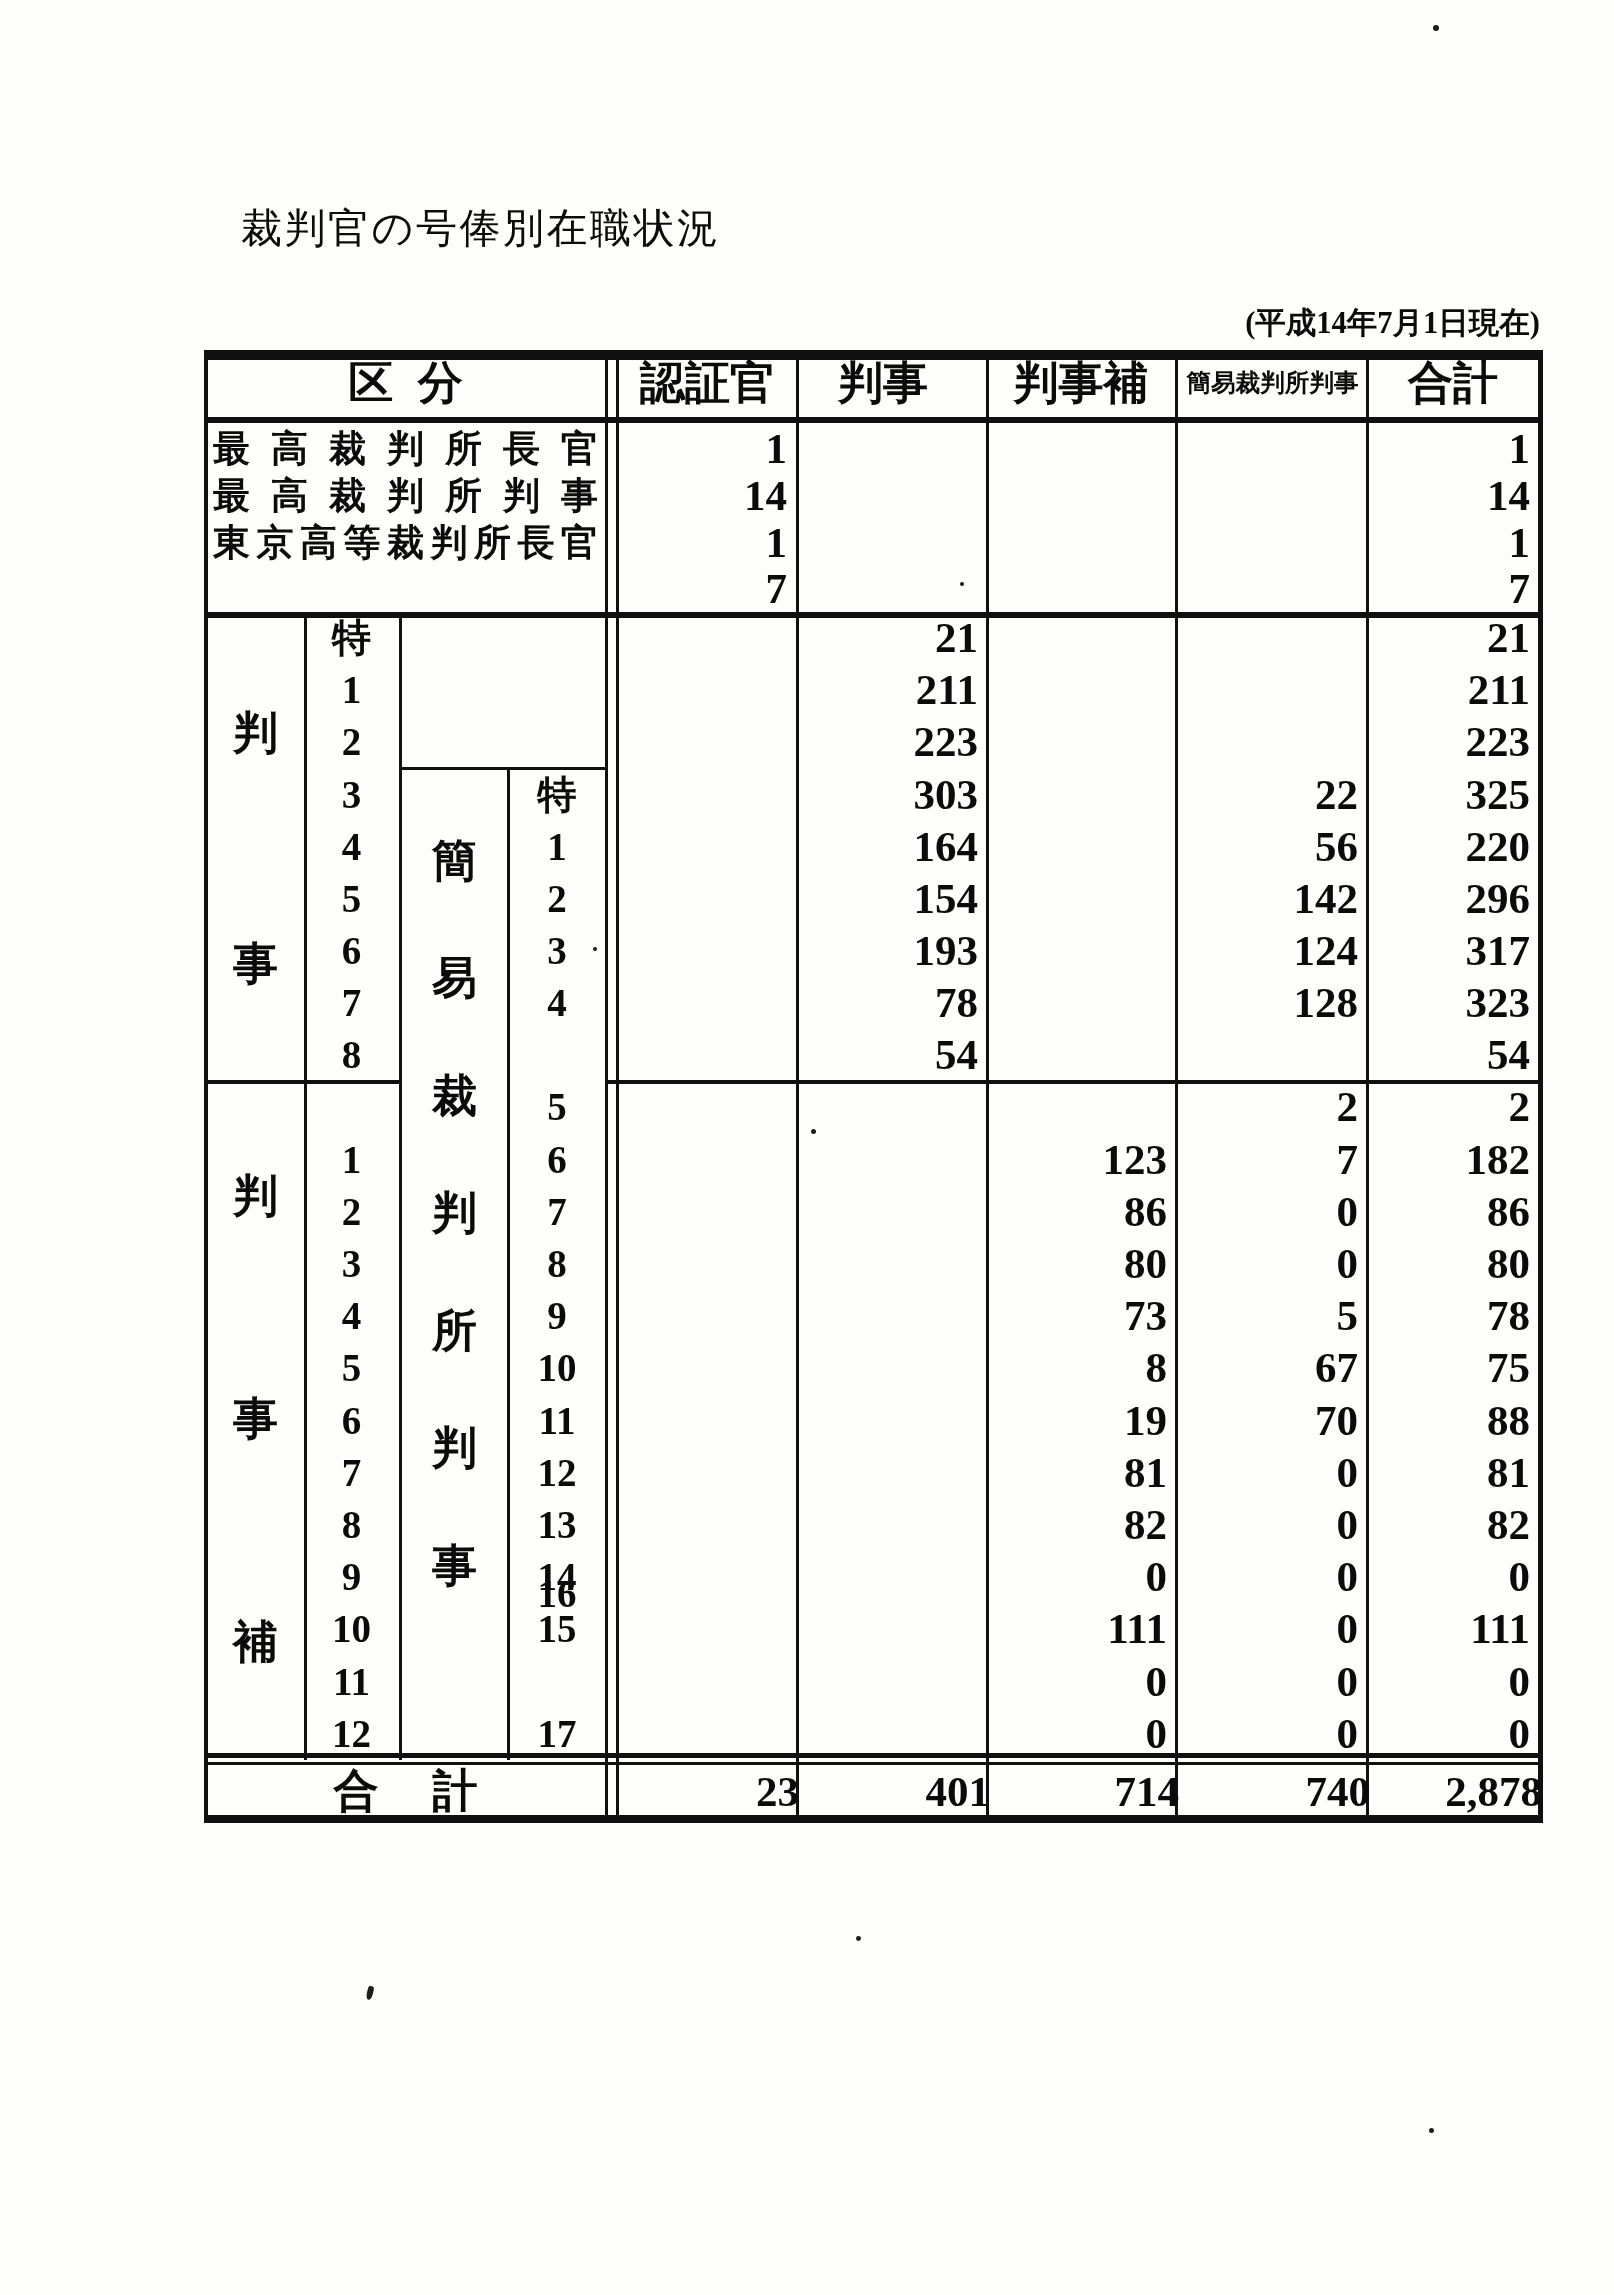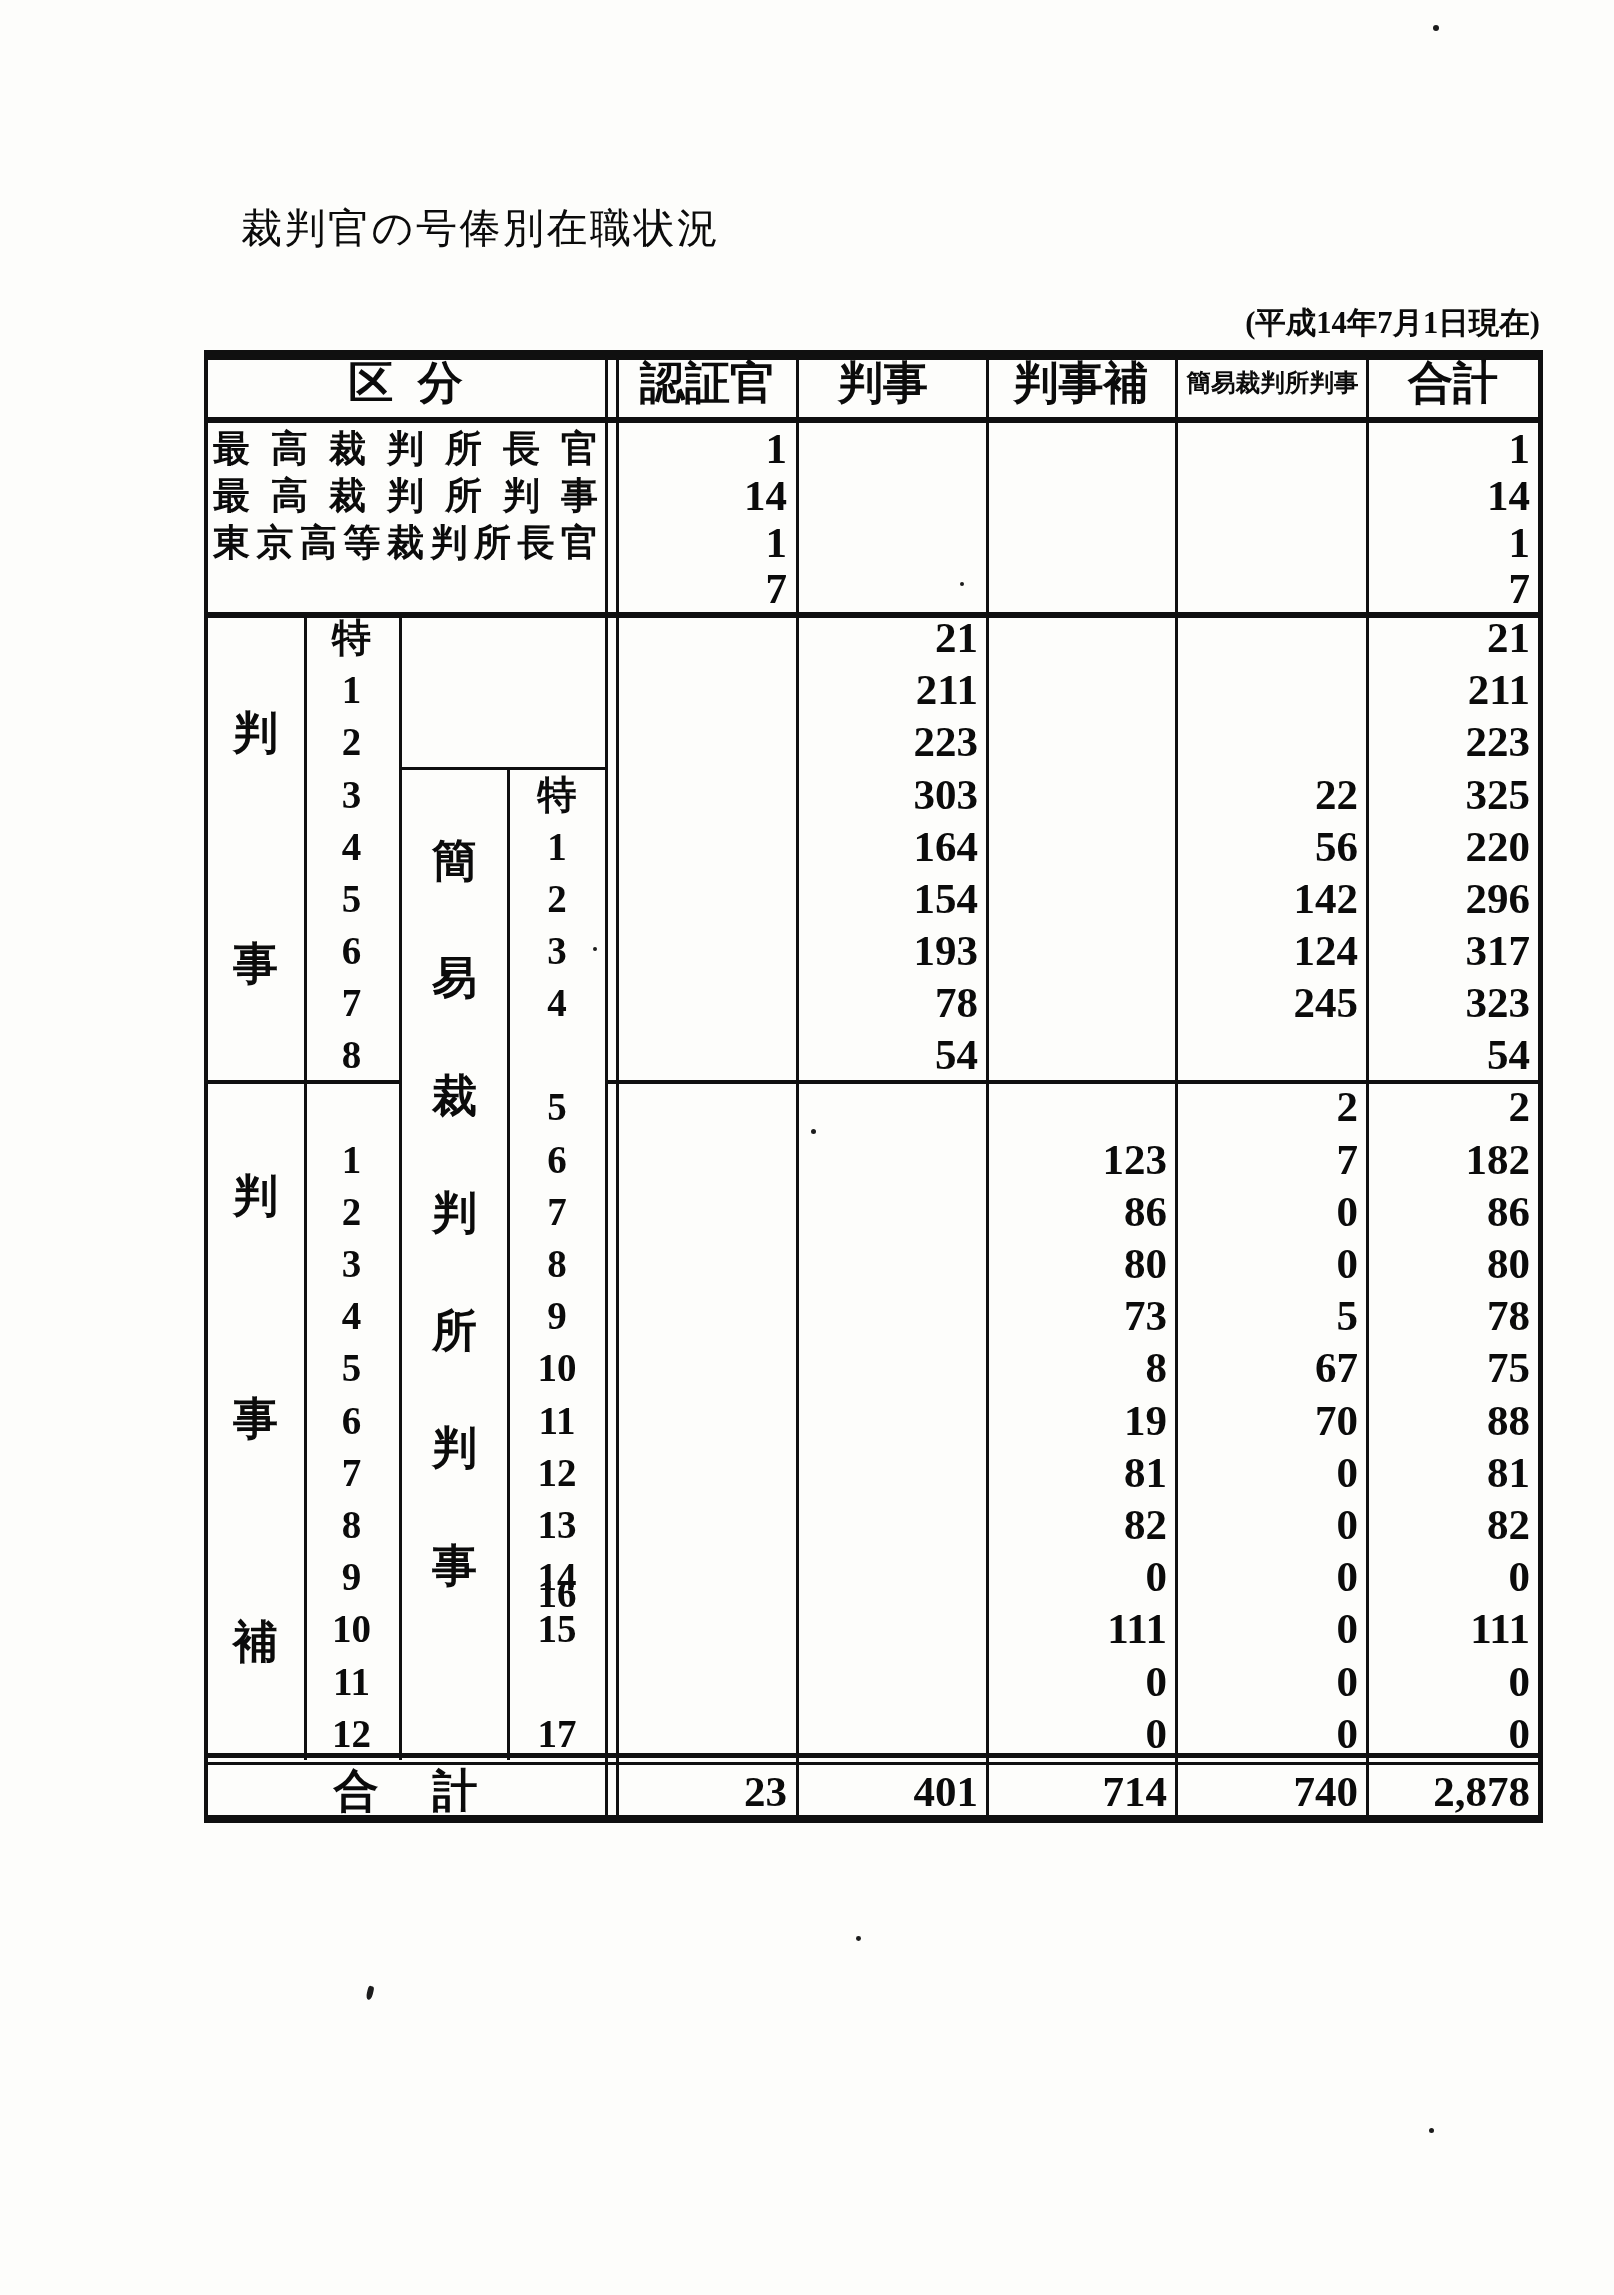--- a/index.html
+++ b/index.html
@@ -24,21 +24,21 @@
   .h-tot    { left:1369px; width:168px; }
 
   
   .tlabel { left:213px; width:385px; height:49px; line-height:49px; font-size:37px;
             text-align:justify; text-align-last:justify; }
   .tlabel.small { font-size:34px; }
 
   
   .num   { text-align:right; font-size:43px; height:52px; line-height:52px; }
   .rt    { height:49px;  line-height:49px; }
-  .rtot  { height:47px;  line-height:47px; }
+  .rtot  { height:47px;  line-height:47px;padding-left:12px; }
   .c-nin { left:620px; width:167px; }
   .c-han { left:801px; width:177px; }
   .c-hho { left:990px; width:177px; }
   .c-kan { left:1180px; width:178px; }
   .c-tot { left:1371px; width:159px; }
 
   
   .grade { text-align:center; font-size:39px; height:52px; line-height:52px; }
   .g-a   { left:305px;  width:93px; }
   .g-d   { left:511px; width:92px; }
@@ -187,21 +187,21 @@
   <div class="cell num c-hho" style="top:1499px">82</div>
   <div class="cell num c-hho" style="top:1551px">0</div>
   <div class="cell num c-hho" style="top:1603px">111</div>
   <div class="cell num c-hho" style="top:1656px">0</div>
   <div class="cell num c-hho" style="top:1708px">0</div>
 
   <div class="cell num c-kan" style="top:769px">22</div>
   <div class="cell num c-kan" style="top:821px">56</div>
   <div class="cell num c-kan" style="top:873px">142</div>
   <div class="cell num c-kan" style="top:925px">124</div>
-  <div class="cell num c-kan" style="top:977px">245</div>
+  <div class="cell num c-kan" style="top:977px">128</div>
   <div class="cell num c-kan" style="top:1081px">2</div>
   <div class="cell num c-kan" style="top:1134px">7</div>
   <div class="cell num c-kan" style="top:1186px">0</div>
   <div class="cell num c-kan" style="top:1238px">0</div>
   <div class="cell num c-kan" style="top:1290px">5</div>
   <div class="cell num c-kan" style="top:1342px">67</div>
   <div class="cell num c-kan" style="top:1395px">70</div>
   <div class="cell num c-kan" style="top:1447px">0</div>
   <div class="cell num c-kan" style="top:1499px">0</div>
   <div class="cell num c-kan" style="top:1551px">0</div>

